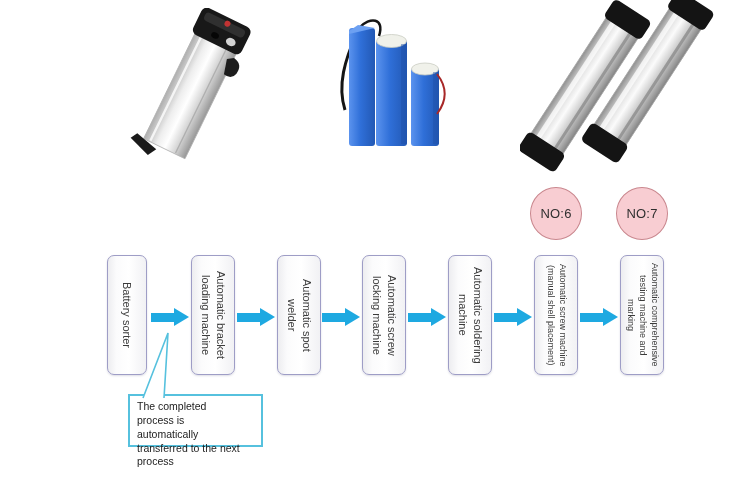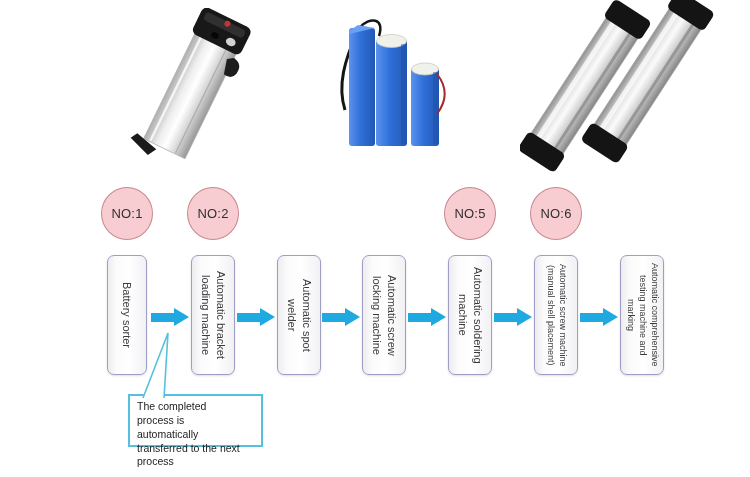--- a/index.html
+++ b/index.html
@@ -127,31 +127,25 @@
       <g transform="translate(52,22)">
         <rect x="0" y="16" width="38" height="148" fill="url(#gs2)" stroke="#a6a6a6" stroke-width="0.8"></rect>
         <rect x="6" y="16" width="5" height="148" fill="#ffffff" opacity="0.75"></rect>
         <rect x="27" y="16" width="3" height="148" fill="#8c8c8c" opacity="0.8"></rect>
         <rect x="-3" y="0" width="44" height="22" rx="5" fill="#141414"></rect>
         <rect x="-3" y="158" width="44" height="22" rx="5" fill="#141414"></rect>
       </g>
     </g>
   </svg>
 
-  <div class="circle c1">
-      <span>NO:1</span>
-    </div>
-  <div class="circle c2">
-      <span>NO:2</span>
-    </div>
-  <div class="circle c5">
-      <span>NO:5</span>
-    </div>
   <div class="circle c6">
       <span>NO:6</span>
+    </div>
+  <div class="circle c7">
+      <span>NO:7</span>
     </div>
 
   <div class="pbox b1">
       <span class="vtext">Battery sorter</span>
     </div>
   <div class="pbox b2">
       <span class="vtext">Automatic bracket loading machine</span>
     </div>
   <div class="pbox b3">
       <span class="vtext">Automatic spot welder</span>

